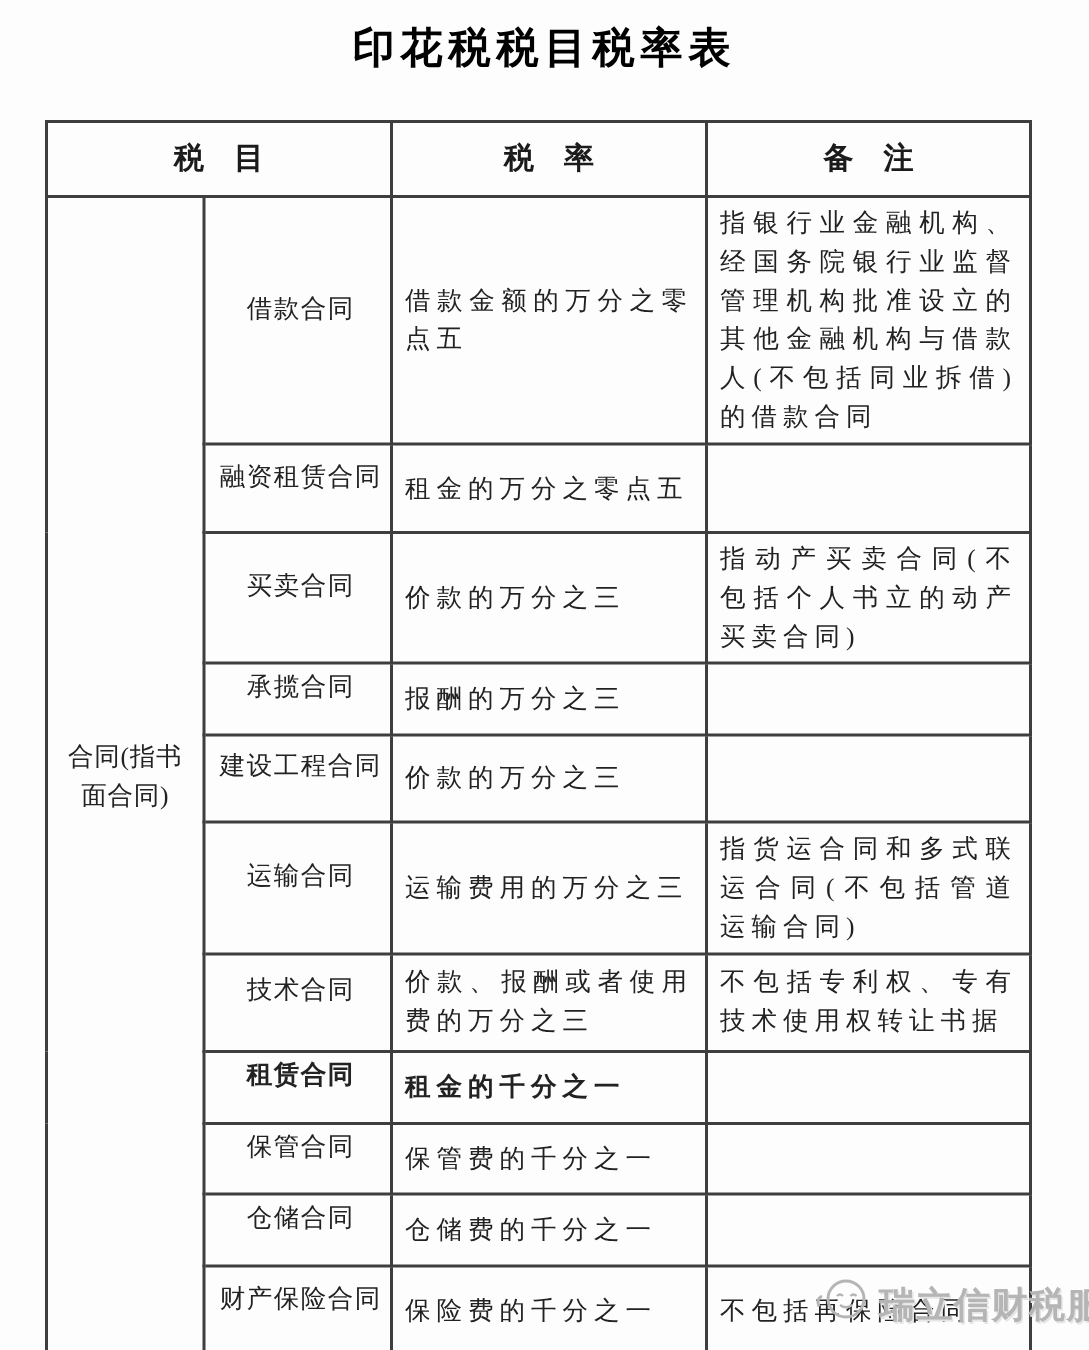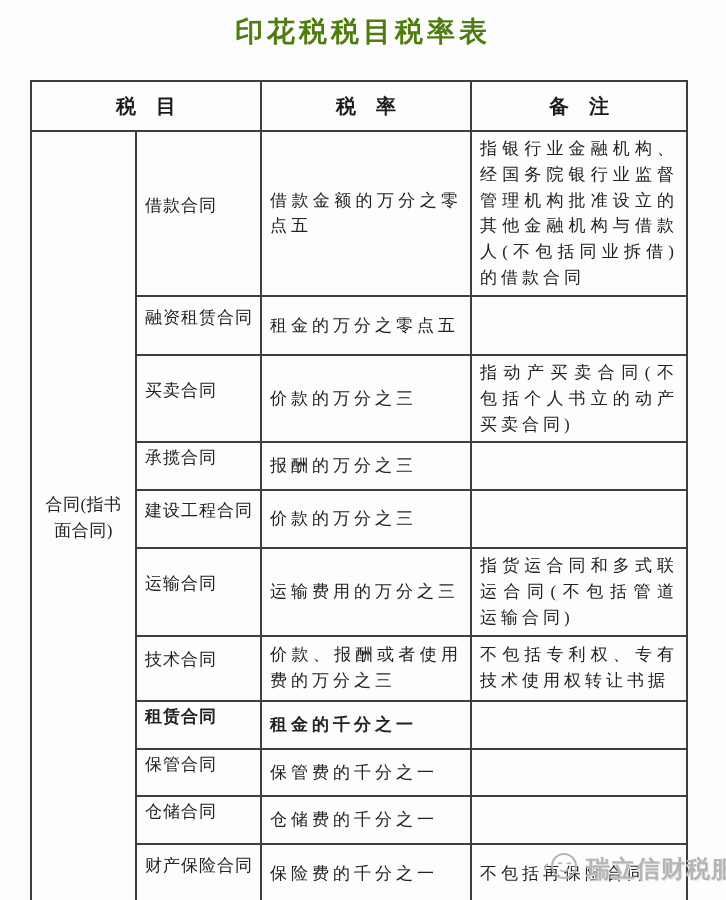--- a/index.html
+++ b/index.html
@@ -10,21 +10,21 @@
     color: #222222;
     position: relative;
     overflow: hidden;
   }
   .page-title {
     margin-top: 13px;
     text-align: center;
     font-size: 28px;
     font-weight: 700;
     letter-spacing: 4px;
-    color: #4d7c0f;
+    color: #000000;
     font-family: "Liberation Serif", "DejaVu Serif", serif;
   }
   table.tax-table {
     margin: 29px 0 0 30px;
     width: 656px;
     border-collapse: collapse;
     table-layout: fixed;
   }
   .tax-table col.c-group { width: 105px; }
   .tax-table col.c-item  { width: 125px; }
@@ -42,21 +42,21 @@
     font-weight: 700;
     text-align: center;
     color: #1b1b1b;
   }
   td.group-cell {
     text-align: center;
     padding: 2px 5px;
     letter-spacing: 0.5px;
   }
   td.item-cell {
-    text-align: left;
+    text-align: center;
     padding: 2px 4px 18px 8px;
     letter-spacing: 1px;
   }
   td.rate-cell {
     text-align: justify;
     padding: 2px 8px;
     letter-spacing: 4px;
   }
   td.note-cell {
     text-align: justify;

